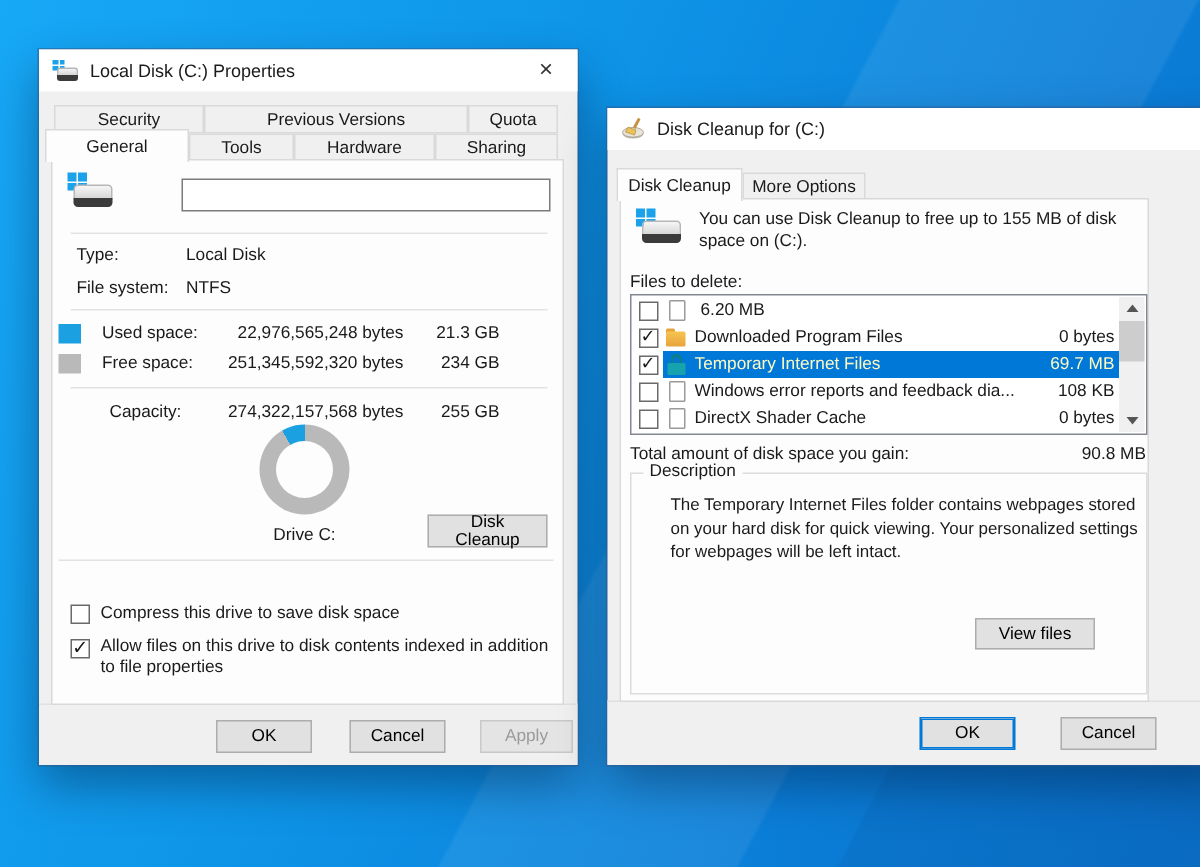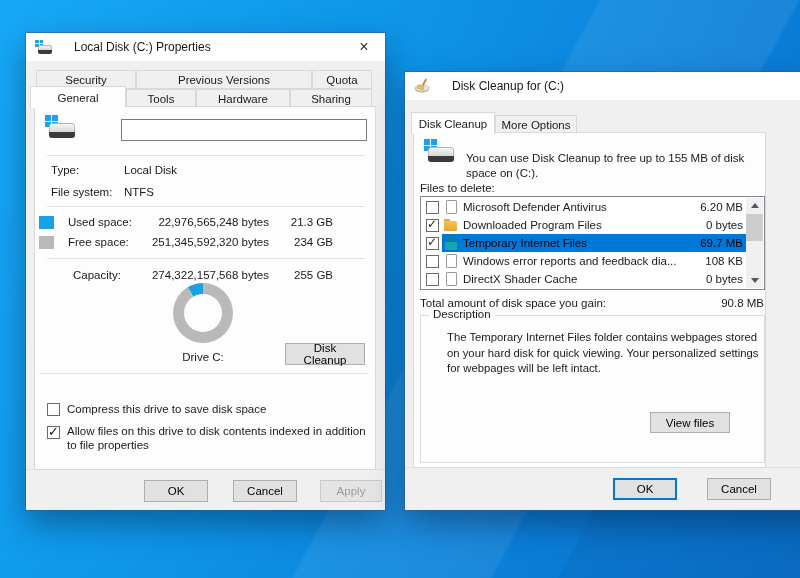--- a/index.html
+++ b/index.html
@@ -4,21 +4,21 @@
 <style>
   html,body{margin:0;padding:0}
   body{width:800px;height:578px;overflow:hidden;font-family:"Liberation Sans","DejaVu Sans",sans-serif;color:#1a1a1a}
   .desktop{position:relative;width:800px;height:578px;
     background:linear-gradient(115deg,#17a8f6 0%,#0e95e8 38%,#0b7ed8 72%,#0a70c9 100%)}
   .beams{position:absolute;inset:0;pointer-events:none;background:
     linear-gradient(118deg,rgba(255,255,255,0) 54%,rgba(255,255,255,0.07) 54.3%,rgba(255,255,255,0.07) 72%,rgba(255,255,255,0) 72.3%),
     linear-gradient(118deg,rgba(0,30,80,0) 78%,rgba(0,30,80,0.07) 78.3%)}
   .dialog{position:absolute;background:#f0f0f0;box-shadow:0 0 0 1px rgba(50,90,140,.55),0 14px 30px rgba(0,20,50,.4)}
   .titlebar{position:absolute;left:0;top:0;right:0;height:28px;background:#fff;display:flex;align-items:center;padding-left:9px;box-sizing:border-box}
-  .titlebar .title{font-size:12px;margin-left:22px;white-space:nowrap}
+  .titlebar .title{font-size:12px;margin-left:8px;white-space:nowrap}
   .close{position:absolute;right:0;top:0;width:42px;height:28px;display:flex;align-items:center;justify-content:center;font-size:16px;color:#333;cursor:default}
   .tab{position:absolute;box-sizing:border-box;background:#f0f0f0;border:1px solid #d9d9d9;font-size:11.5px;display:flex;align-items:center;justify-content:center;white-space:nowrap;z-index:1}
   .tab.active{background:#fdfdfd;border-bottom:none;z-index:3}
   .page{position:absolute;background:#fdfdfd;border:1px solid #d9d9d9;box-sizing:border-box;z-index:2}
   .sep{position:absolute;height:1px;background:#e3e3e3}
   .lbl{position:absolute;font-size:11.5px;white-space:nowrap}
   .num{position:absolute;font-size:11.5px;white-space:nowrap;text-align:right}
   .input{position:absolute;border:1px solid #7a7a7a;background:#fff;box-sizing:border-box;font:11.5px "Liberation Sans","DejaVu Sans",sans-serif;padding:2px 4px;outline:none}
   .btn{position:absolute;box-sizing:border-box;background:#e1e1e1;border:1px solid #adadad;font-size:11.5px;display:flex;align-items:center;justify-content:center;cursor:default}
   .btn.primary{border-color:#0078d7;box-shadow:inset 0 0 0 1px #0078d7}
@@ -40,21 +40,21 @@
   .drv16 .dface{left:3px;top:10px;width:14px;height:4px;background:#3b3b3b;border-radius:0 0 2px 2px}
   .drv16 .flag{left:0;top:0;width:8px;height:7px;display:grid;grid-template-columns:1fr 1fr;grid-template-rows:1fr 1fr;gap:1px}
   .flag i{background:#1aa3ea}
   
   .listbox{position:absolute;background:#fff;border:1px solid #828790;box-sizing:border-box}
   .rows{position:absolute;left:1px;top:1px;right:18px}
   .lrow{position:relative;height:18px;display:flex;align-items:center}
   .cbx2{width:13px;height:13px;margin-left:4px;border:1px solid #6a6a6a;background:#fff;box-sizing:border-box;position:relative;flex:none}
   .cbx2.checked::after{content:"\2713";position:absolute;left:0;top:-3px;font-size:12px;color:#1a1a1a}
   .rowbody{flex:1;height:18px;display:flex;align-items:center;margin-left:3px;padding:0 3px 0 2px;min-width:0}
-  .lrow.selected .rowbody{background:#0078d7;color:#000000}
+  .lrow.selected .rowbody{background:#0078d7;color:#fef9c3}
   .ficon{width:14px;height:14px;margin-right:5px;position:relative;flex:none}
   .fname{flex:1;font-size:11.5px;white-space:nowrap;overflow:hidden}
   .fsize{font-size:11.5px;white-space:nowrap;margin-left:4px}
   .ic-file::after{content:"";position:absolute;left:2px;top:0;width:9px;height:12px;background:#fff;border:1px solid #9a9a9a;border-radius:1px}
   .ic-folder::before{content:"";position:absolute;left:0;top:1px;width:6px;height:3px;background:#e8a33d;border-radius:1px 1px 0 0}
   .ic-folder::after{content:"";position:absolute;left:0;top:3px;width:13px;height:10px;background:linear-gradient(#f6c44f,#e8a33d);border-radius:1px}
   .ic-lock::before{content:"";position:absolute;left:3px;top:0;width:8px;height:8px;border:2px solid #0e7d86;border-bottom:none;border-radius:4px 4px 0 0;box-sizing:border-box}
   .ic-lock::after{content:"";position:absolute;left:1px;top:6px;width:12px;height:8px;background:#16a3ad;border-radius:1px}
   .vscroll{position:absolute;top:1px;right:1px;bottom:1px;width:17px;background:#f0f0f0}
   .sbtn{position:absolute;left:0;width:17px;height:15px;display:flex;align-items:center;justify-content:center}
@@ -173,31 +173,30 @@
       <span class="drv drv30" style="left:10px;top:6px">
         <span class="flag">
             <i></i>
             <i></i>
             <i></i>
             <i></i>
           </span>
           <span class="dbody"></span>
           <span class="dface"></span>
       </span>
-      <span class="para" style="left:52px;top:18px;width:302px;font-size:11.5px;line-height:15px">You can use Disk Cleanup to free up to 155 MB of disk space on  (C:).</span>
+      <span class="para" style="left:52px;top:6px;width:302px;font-size:11.5px;line-height:15px">You can use Disk Cleanup to free up to 155 MB of disk space on  (C:).</span>
 
       <span class="lbl" style="left:6px;top:49px">Files to delete:</span>
 
       <div class="listbox" style="left:6px;top:63px;width:345px;height:94px">
         <div class="rows">
           <div class="lrow">
             <span class="cbx2"></span>
             <span class="rowbody">
                 <span class="ficon ic-file"></span>
-                <span class="fname">Microsoft Defender Antivirus</span>
                 <span class="fsize">6.20 MB</span>
               </span>
           </div>
           <div class="lrow">
             <span class="cbx2 checked"></span>
             <span class="rowbody">
                 <span class="ficon ic-folder"></span>
                 <span class="fname">Downloaded Program Files</span>
                 <span class="fsize">0 bytes</span>
               </span>

